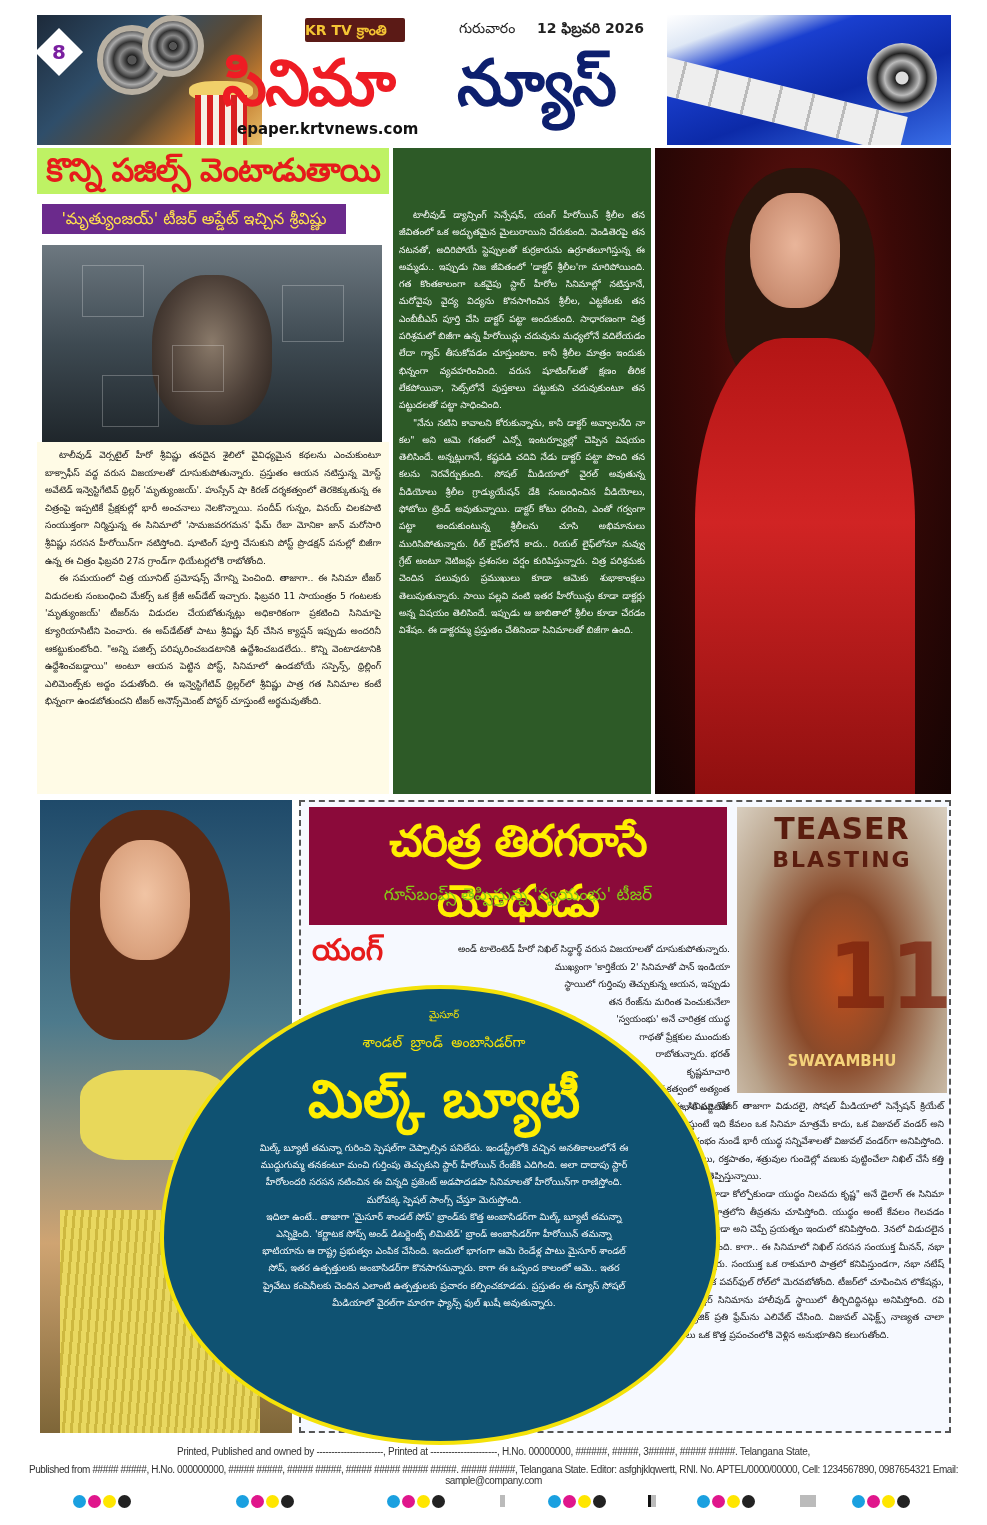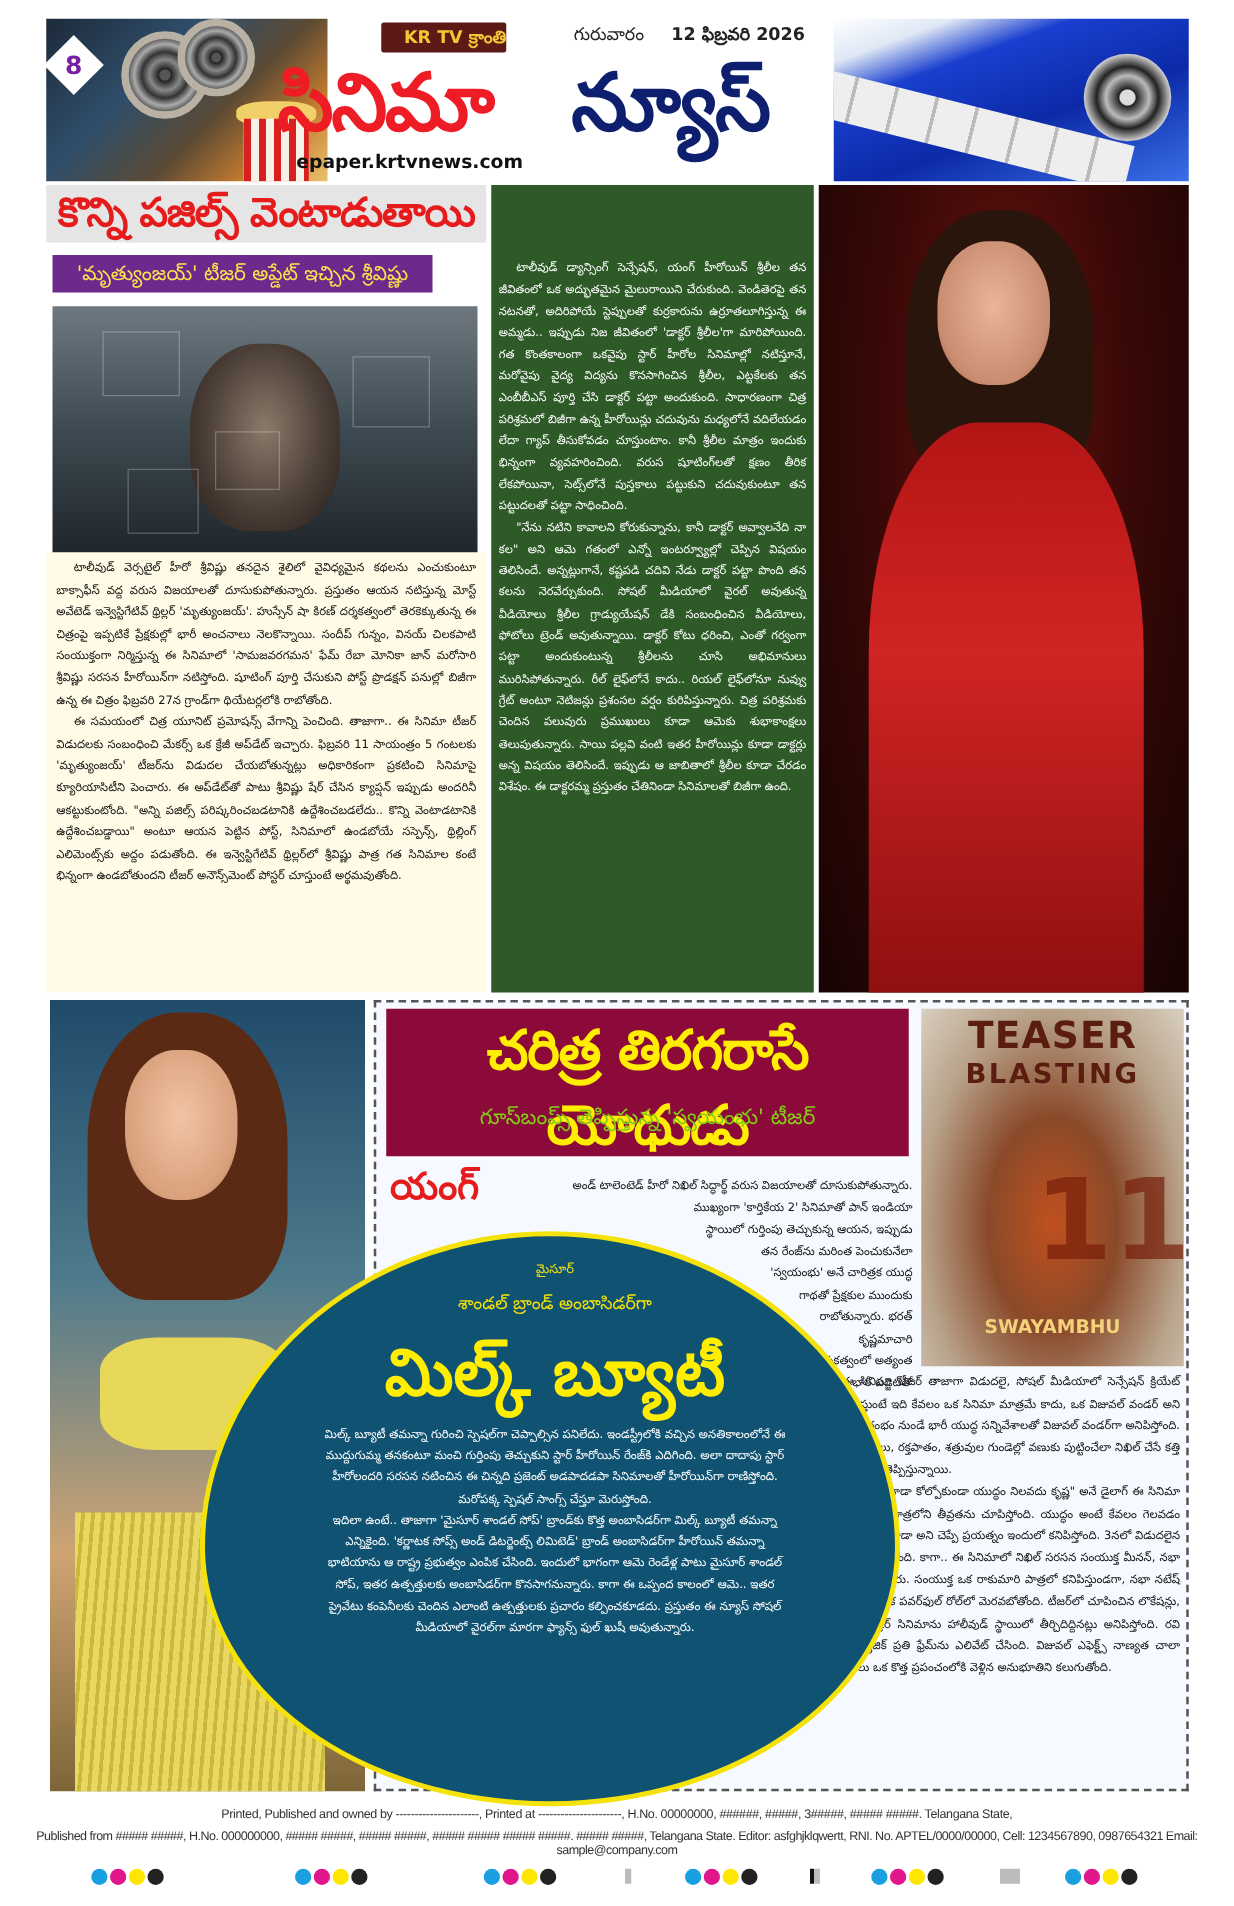--- a/index.html
+++ b/index.html
@@ -6,31 +6,31 @@
   body{width:987px;height:1525px;position:relative;overflow:hidden;font-family:"DejaVu Sans",sans-serif;}
   .abs{position:absolute;}
   
   #masthead{left:37px;top:15px;width:914px;height:130px;background:#fff;}
   #mast-left-img{left:0;top:0;width:225px;height:130px;background:linear-gradient(135deg,#1d2a3a 0%,#2f4e6a 35%,#5b4a34 60%,#c27a2e 80%,#e9c26c 100%);overflow:hidden;}
   #mast-left-img .reel{position:absolute;border-radius:50%;border:6px solid #b9b1a3;background:radial-gradient(circle,#555 10%,#222 12%,#888 30%,#333 45%,#aaa 60%,#444 75%);}
   #mast-left-img .popcorn{position:absolute;left:158px;top:80px;width:52px;height:50px;background:repeating-linear-gradient(90deg,#d82020 0 6px,#f6f0e6 6px 12px);}
   #mast-left-img .popcorn-top{position:absolute;left:152px;top:66px;width:64px;height:20px;border-radius:40%;background:#f1d06a;}
   #page-badge{left:5px;top:20px;width:34px;height:34px;background:#fff;transform:rotate(45deg);}
   #page-num{left:5px;top:20px;width:34px;height:34px;line-height:34px;text-align:center;color:#7a1fa0;font-weight:bold;font-size:20px;}
-  #brand-logo{left:268px;top:3px;width:100px;height:24px;background:#5b1a16;border-radius:2px;color:#f4c534;font-size:14px;font-weight:bold;line-height:24px;text-align:right;}
+  #brand-logo{left:268px;top:3px;width:100px;height:24px;background:#5b1a16;border-radius:2px;color:#f4c534;font-size:14px;font-weight:bold;line-height:24px;text-align:left;}
   #day-text{left:422px;top:5px;font-size:14px;color:#222;}
   #date-text{left:500px;top:5px;font-size:14px;color:#222;font-weight:bold;}
   #title-red{left:185px;top:28px;font-size:64px;font-weight:bold;color:#ee1c24;letter-spacing:-2px;line-height:80px;font-family:"DejaVu Sans",sans-serif;}
   #title-blue{left:420px;top:28px;font-size:64px;font-weight:bold;color:#0d1f6e;letter-spacing:-2px;line-height:80px;}
   #site-url{left:200px;top:105px;font-size:15px;font-weight:bold;color:#111;}
   #mast-right-img{left:630px;top:0;width:284px;height:130px;background:linear-gradient(160deg,#ffffff 0%,#dfe8f5 15%,#1a3fcf 30%,#0c2aa8 60%,#3a6fe8 100%);overflow:hidden;}
   #mast-right-img .strip{position:absolute;left:-20px;top:70px;width:260px;height:38px;background:repeating-linear-gradient(90deg,#eeeeee 0 30px,#bbbbbb 30px 33px);transform:rotate(14deg);}
   #mast-right-img .reel2{position:absolute;left:200px;top:28px;width:70px;height:70px;border-radius:50%;background:radial-gradient(circle,#ddd 12%,#222 14%,#bbb 35%,#222 50%,#ccc 70%,#777 90%);}
   
-  #a1-head{left:37px;top:148px;width:352px;height:46px;background:#e5e5e5;}
+  #a1-head{left:37px;top:148px;width:352px;height:46px;background:#bef264;}
   #a1-title{left:0;top:2px;width:352px;text-align:center;font-size:32px;font-weight:bold;color:#e61b1b;line-height:40px;letter-spacing:-1px;}
   #a1-sub{left:42px;top:204px;width:304px;height:30px;background:#6b2a8c;color:#ffe14d;font-size:16px;line-height:30px;text-align:center;}
   #a1-photo{left:42px;top:245px;width:340px;height:197px;background:linear-gradient(180deg,#6d7880 0%,#3e4a52 50%,#1f262b 100%);overflow:hidden;}
   #a1-photo .pz{position:absolute;border:1px solid rgba(255,255,255,0.25);}
   #a1-photo .face{position:absolute;left:110px;top:30px;width:120px;height:150px;border-radius:45% 45% 40% 40%;background:radial-gradient(ellipse at 50% 45%,#8a7a6a 0%,#4d4038 55%,#231c18 100%);}
   #a1-body{left:37px;top:442px;width:352px;height:352px;background:#fffbe6;padding:4px 8px;box-sizing:border-box;font-size:9.2px;line-height:17.6px;color:#111;text-align:justify;}
   #a1-body p{margin:0;text-indent:14px;}
   
   #a2-box{left:393px;top:148px;width:258px;height:646px;background:#2d5a27;}
   #a2-title{left:0;top:2px;width:258px;text-align:center;font-size:32px;font-weight:bold;color:#ffee00;line-height:42px;letter-spacing:-1px;}
@@ -57,21 +57,21 @@
   #poster-line3{left:0;top:62px;width:210px;text-align:center;font-size:46px;font-weight:bold;color:#5a1d0f;letter-spacing:24px;}
   #poster-title{left:0;top:245px;width:210px;text-align:center;font-size:15px;font-weight:bold;color:#f4d27a;}
   #a4-dropcap{left:312px;top:930px;font-size:30px;font-weight:bold;color:#e61b1b;line-height:40px;}
   #a4-intro{left:392px;top:940px;width:338px;font-size:9.2px;line-height:17.5px;color:#111;text-align:right;}
   #a4-intro p{margin:0;}
   #a4-body{left:606px;top:1097px;width:338px;font-size:9.2px;line-height:17.6px;color:#111;text-align:justify;}
   #a4-body p{margin:0;text-indent:14px;}
   
   #a5-circle{left:160px;top:985px;width:560px;height:460px;border-radius:50% 50% 50% 50%/55% 55% 45% 45%;background:#0f5272;border:4px solid #f4e20a;box-sizing:border-box;overflow:hidden;}
   #a5-kicker1{left:0;top:20px;width:560px;text-align:center;font-size:10px;color:#f4e20a;}
-  #a5-kicker2{left:0;top:46px;width:560px;text-align:center;font-size:14px;color:#f4e20a;}
+  #a5-kicker2{left:0;top:46px;width:560px;text-align:center;font-size:14px;color:#f4e20a;font-family:Liberation Mono, monospace;}
   #a5-title{left:0;top:72px;width:560px;text-align:center;font-size:52px;font-weight:bold;color:#ffee00;line-height:76px;}
   #a5-body{left:95px;top:150px;width:370px;font-size:9.4px;line-height:17.2px;color:#fff;text-align:center;}
   #a5-body p{margin:0;}
   
   #footer-line1{left:0;top:1446px;width:987px;text-align:center;font-size:10px;color:#333;font-family:"Liberation Sans",sans-serif;letter-spacing:-0.3px;}
   #footer-line2{left:0;top:1464px;width:987px;text-align:center;font-size:10px;color:#333;font-family:"Liberation Sans",sans-serif;letter-spacing:-0.4px;}
   .regmarks{position:absolute;top:1495px;display:flex;gap:2px;}
   .dot{width:13px;height:13px;border-radius:50%;}
   .gbar{position:absolute;top:1495px;height:12px;background:#bbb;}
 </style>

